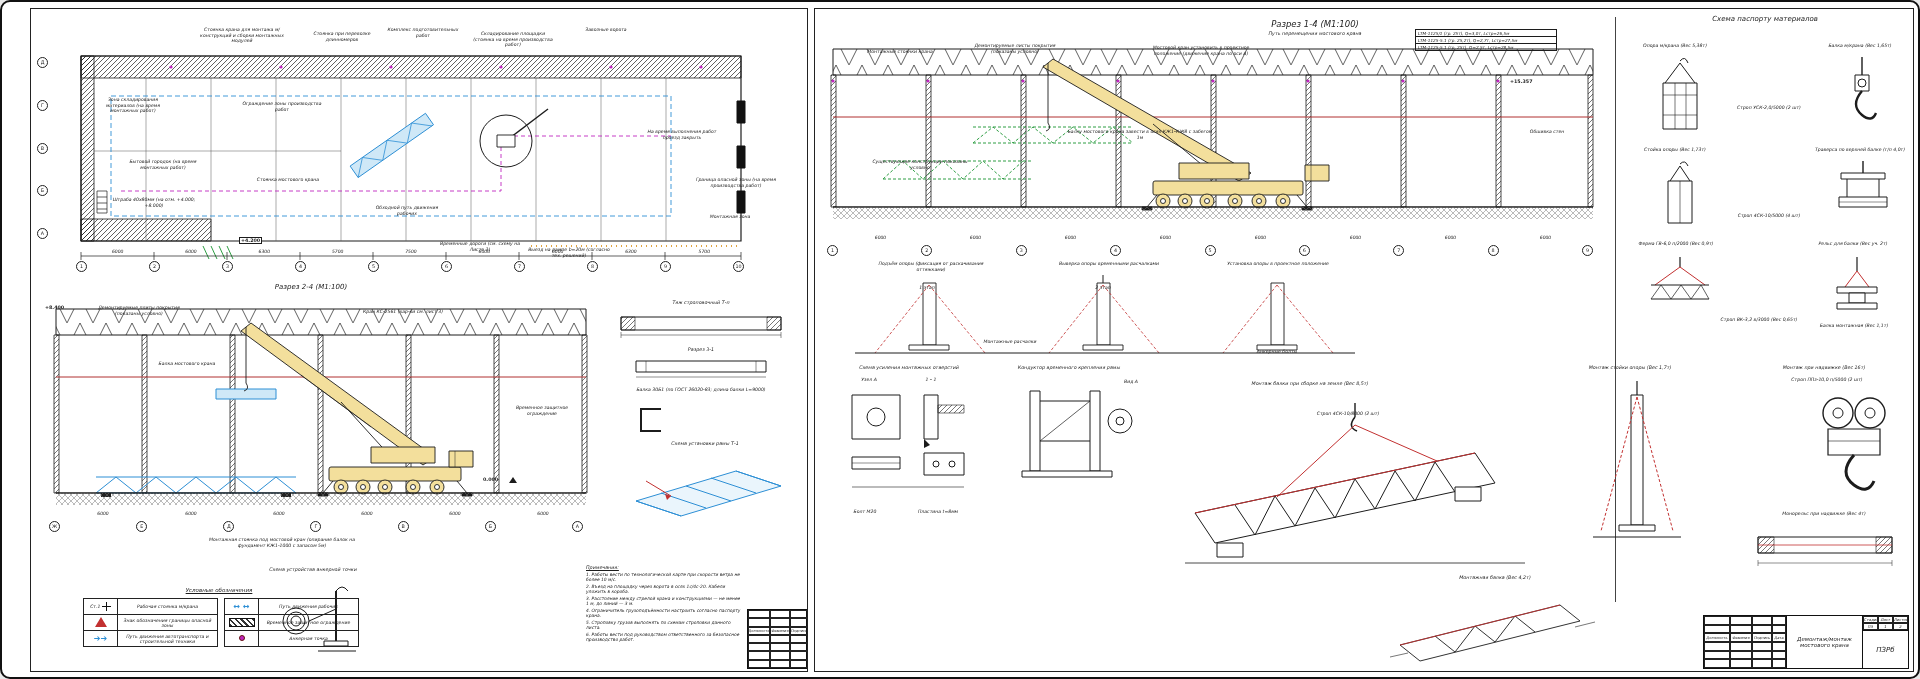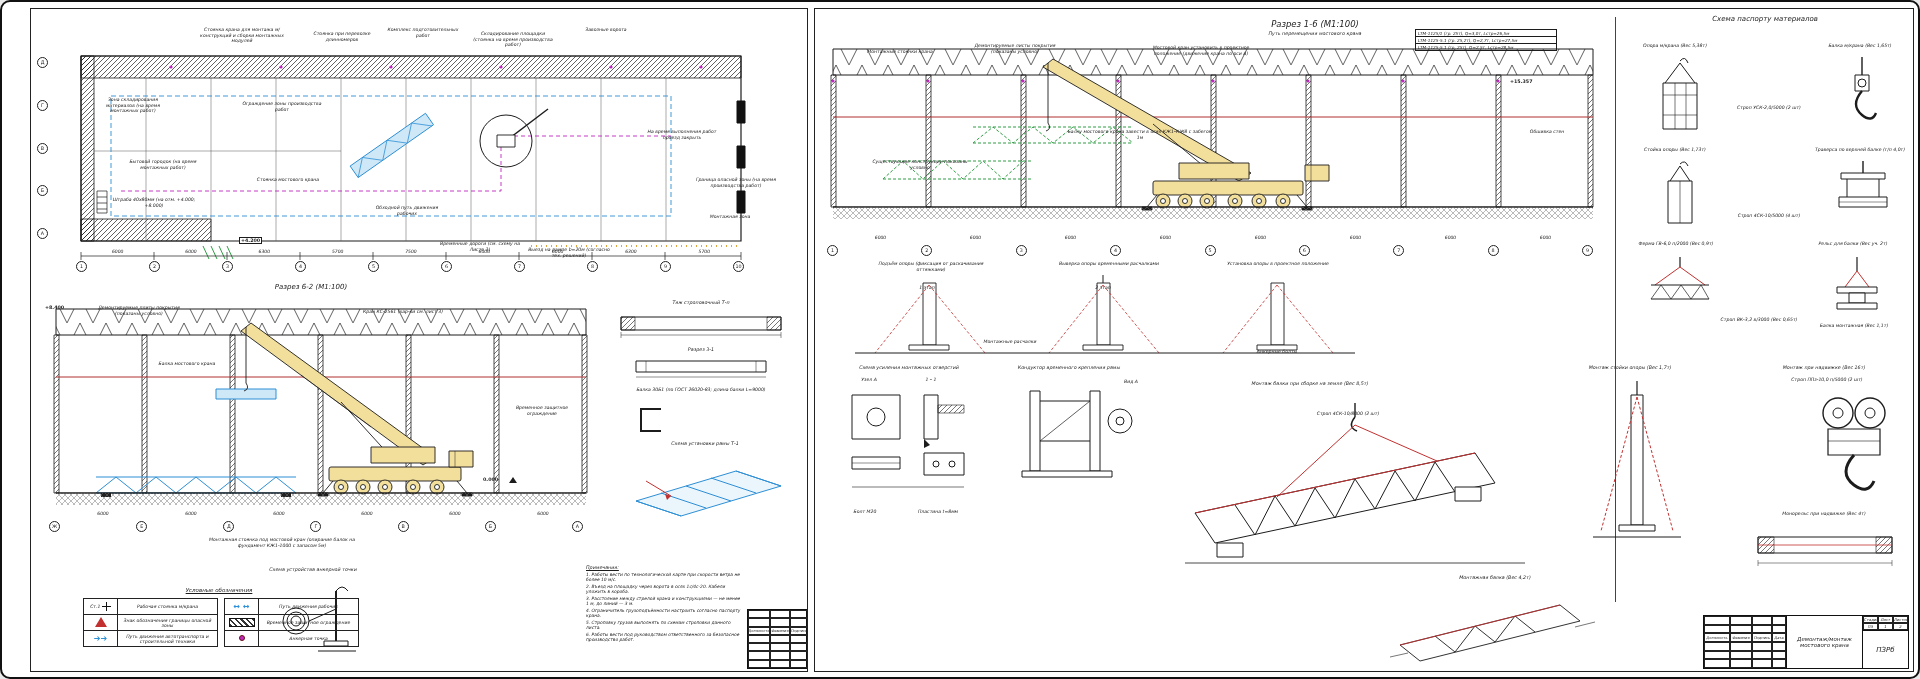--- a/index.html
+++ b/index.html
@@ -188,21 +188,21 @@
         <span class="bub">10</span>
       </div>
     <div class="grids vert" style="left:6px;top:48px;height:182px;">
         <span class="bub">Д</span>
         <span class="bub">Г</span>
         <span class="bub">В</span>
         <span class="bub">Б</span>
         <span class="bub">А</span>
       </div>
 
-    <div class="sec-title" style="left:170px;top:274px;width:220px;">Разрез 6-2 (М1:100)</div>
+    <div class="sec-title" style="left:170px;top:274px;width:220px;">Разрез 2-4 (М1:100)</div>
     <svg class="abs" style="left:10px;top:288px;" width="560" height="212" viewBox="0 0 560 212">
       <defs>
         <pattern id="sh" width="5" height="5" patternUnits="userSpaceOnUse">
             <path d="M0,5 L5,0" stroke="#1c1c1c" stroke-width="0.6"></path>
           </pattern>
         <pattern id="sw" width="26" height="26" patternUnits="userSpaceOnUse">
             <path d="M0,26 L13,0 L26,26" fill="none" stroke="#1c1c1c" stroke-width="0.7"></path>
           </pattern>
         <pattern id="sg" width="6" height="6" patternUnits="userSpaceOnUse">
             <path d="M0,6 L6,0 M0,0 L6,6" stroke="#777" stroke-width="0.5"></path>
@@ -390,21 +390,21 @@
           <div></div>
           <div></div>
         <div></div>
           <div></div>
           <div></div>
       </div>
     </div>
   </div>
 
   <div class="sheet sheet-right">
-    <div class="sheet-title" style="left:400px;top:10px;width:200px;">Разрез 1-6 (М1:100)</div>
+    <div class="sheet-title" style="left:400px;top:10px;width:200px;">Разрез 1-4 (М1:100)</div>
     <div class="sub" style="left:408px;top:22px;width:184px;">Путь перемещения мостового крана</div>
     <div class="specs" style="left:600px;top:20px;width:142px;">
         <span class="spec-line">LTM-1125/1 (гр. 25т), Q=3,0т, Lстр=26,5м</span>
         <span class="spec-line">LTM-1125-5.1 (гр. 25,2т), Q=2,7т, Lстр=27,5м</span>
         <span class="spec-line">LTM-1125-5.1 (гр. 25т), Q=2,5т, Lстр=28,5м</span>
       </div>
     <div class="elev2" style="left:695px;top:70px;">+15.357</div>
 
     <svg class="abs" style="left:8px;top:30px;" width="780" height="190" viewBox="0 0 780 190">
       <defs>

